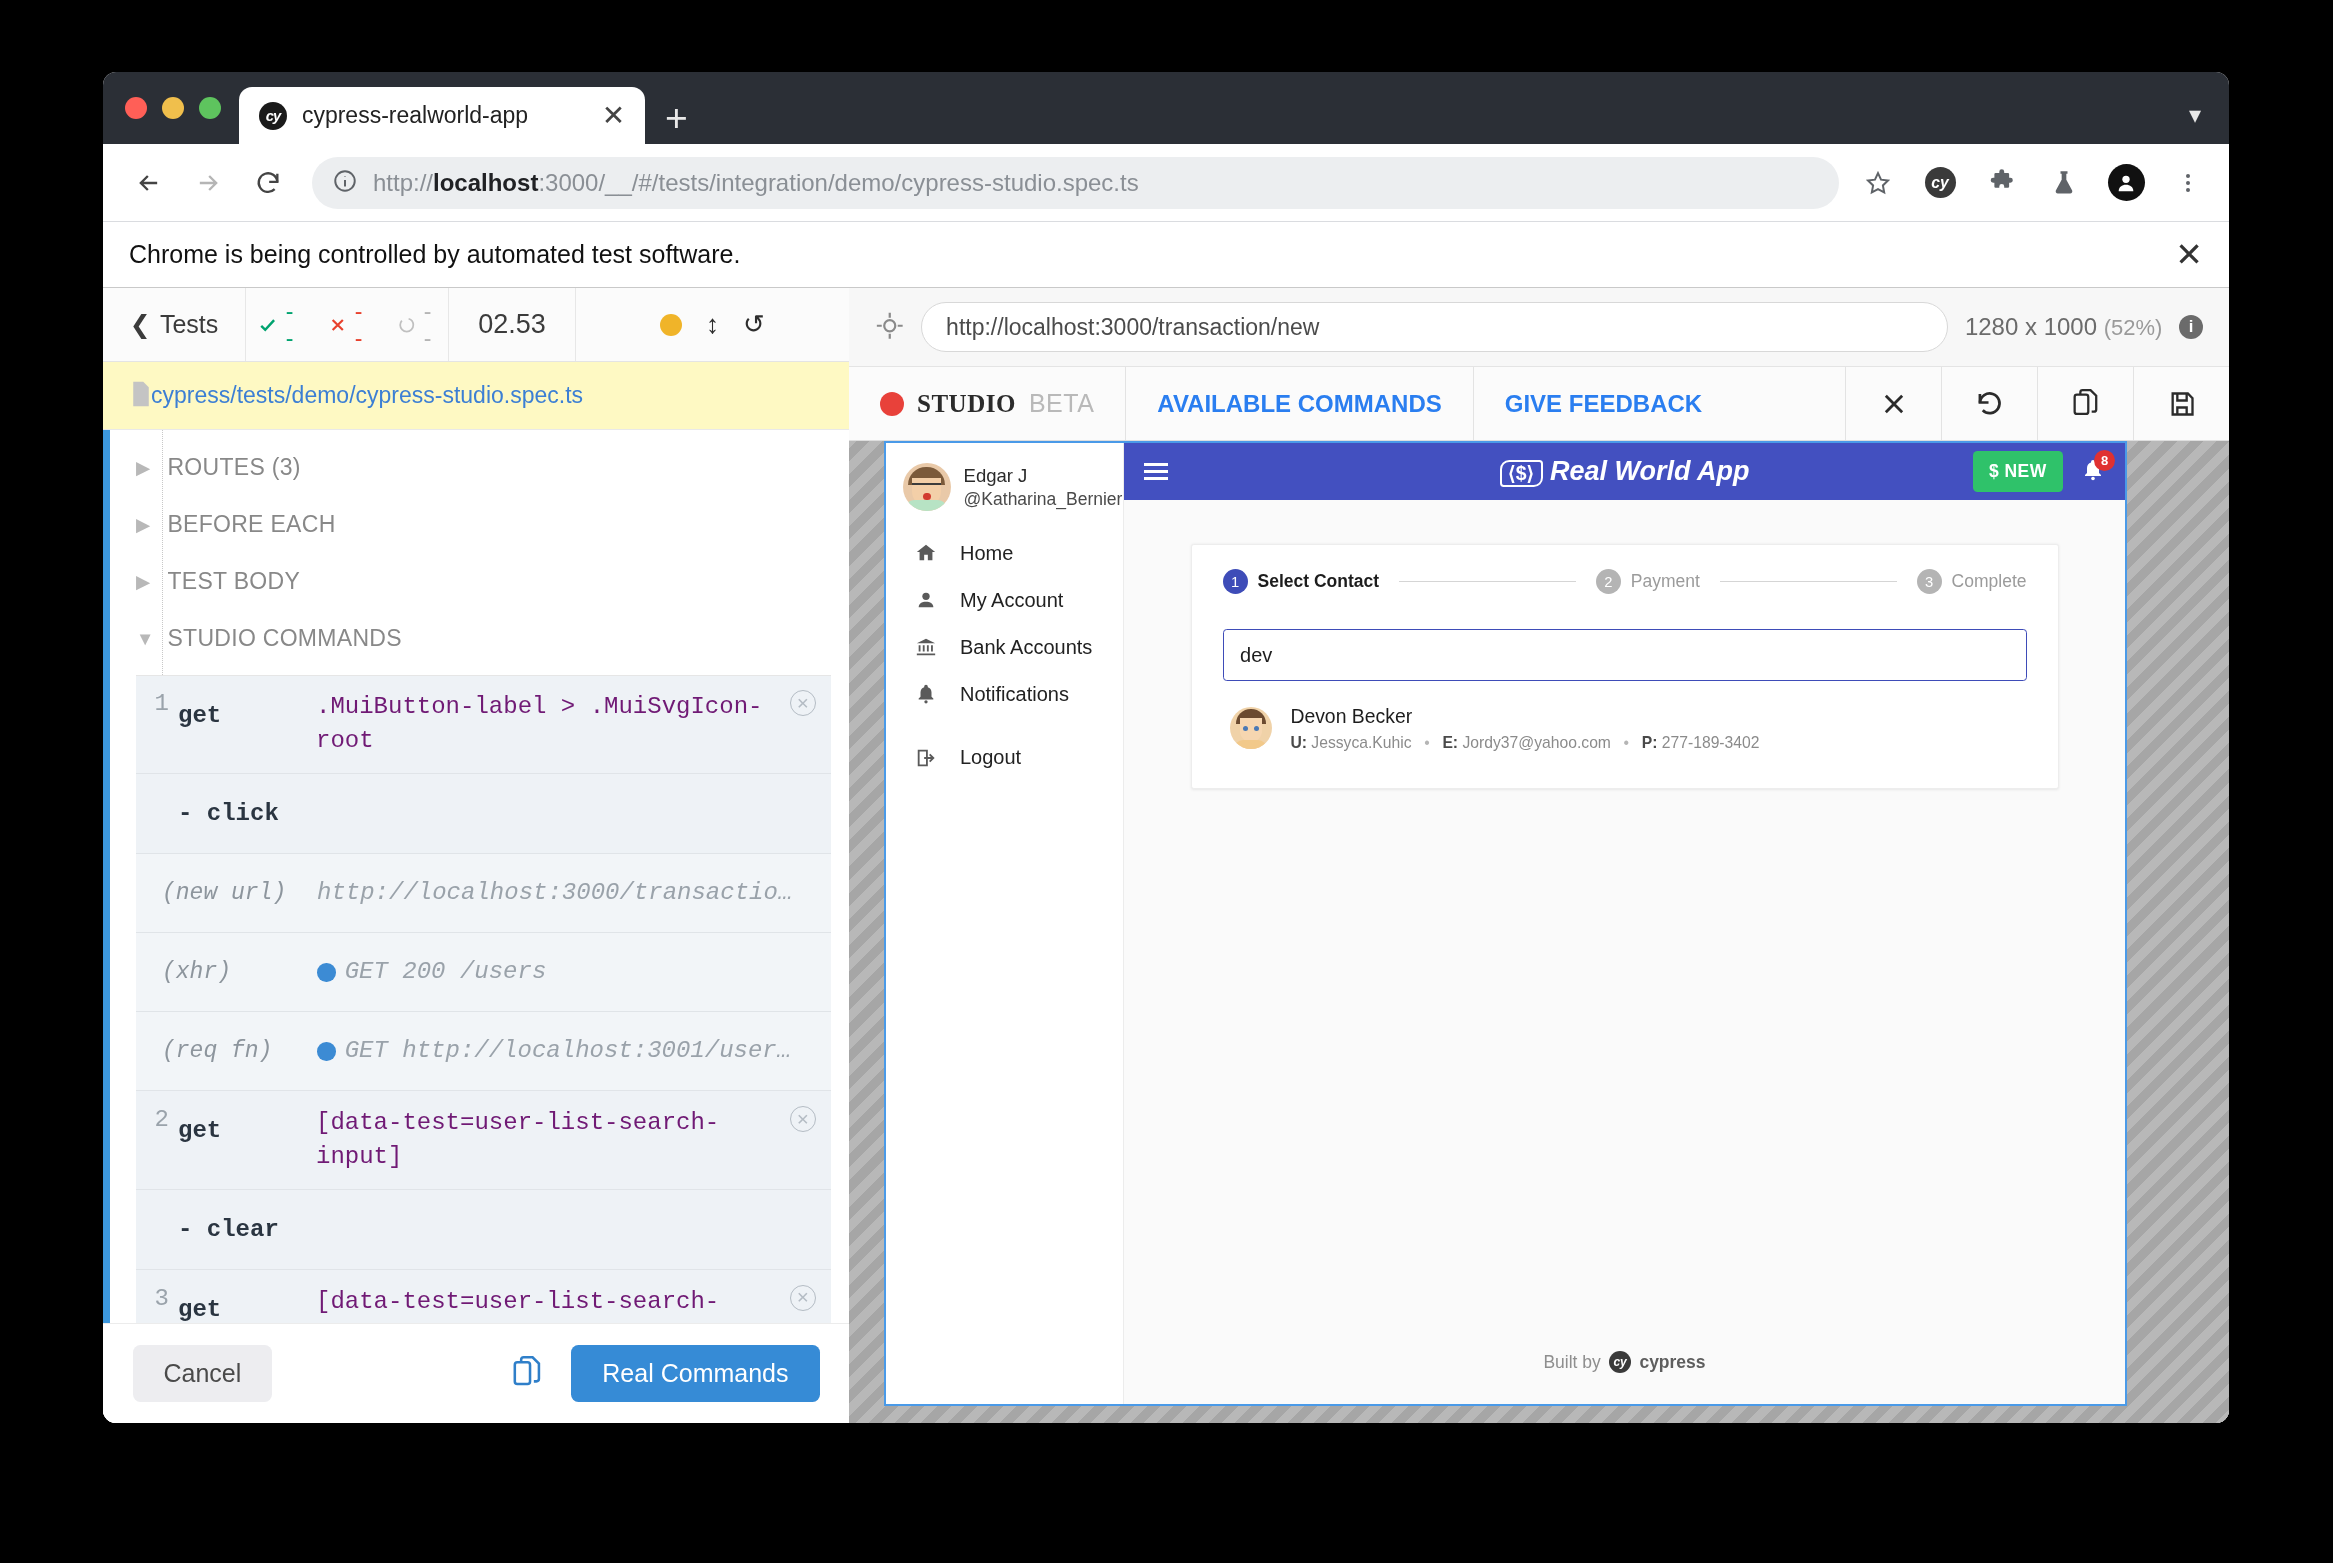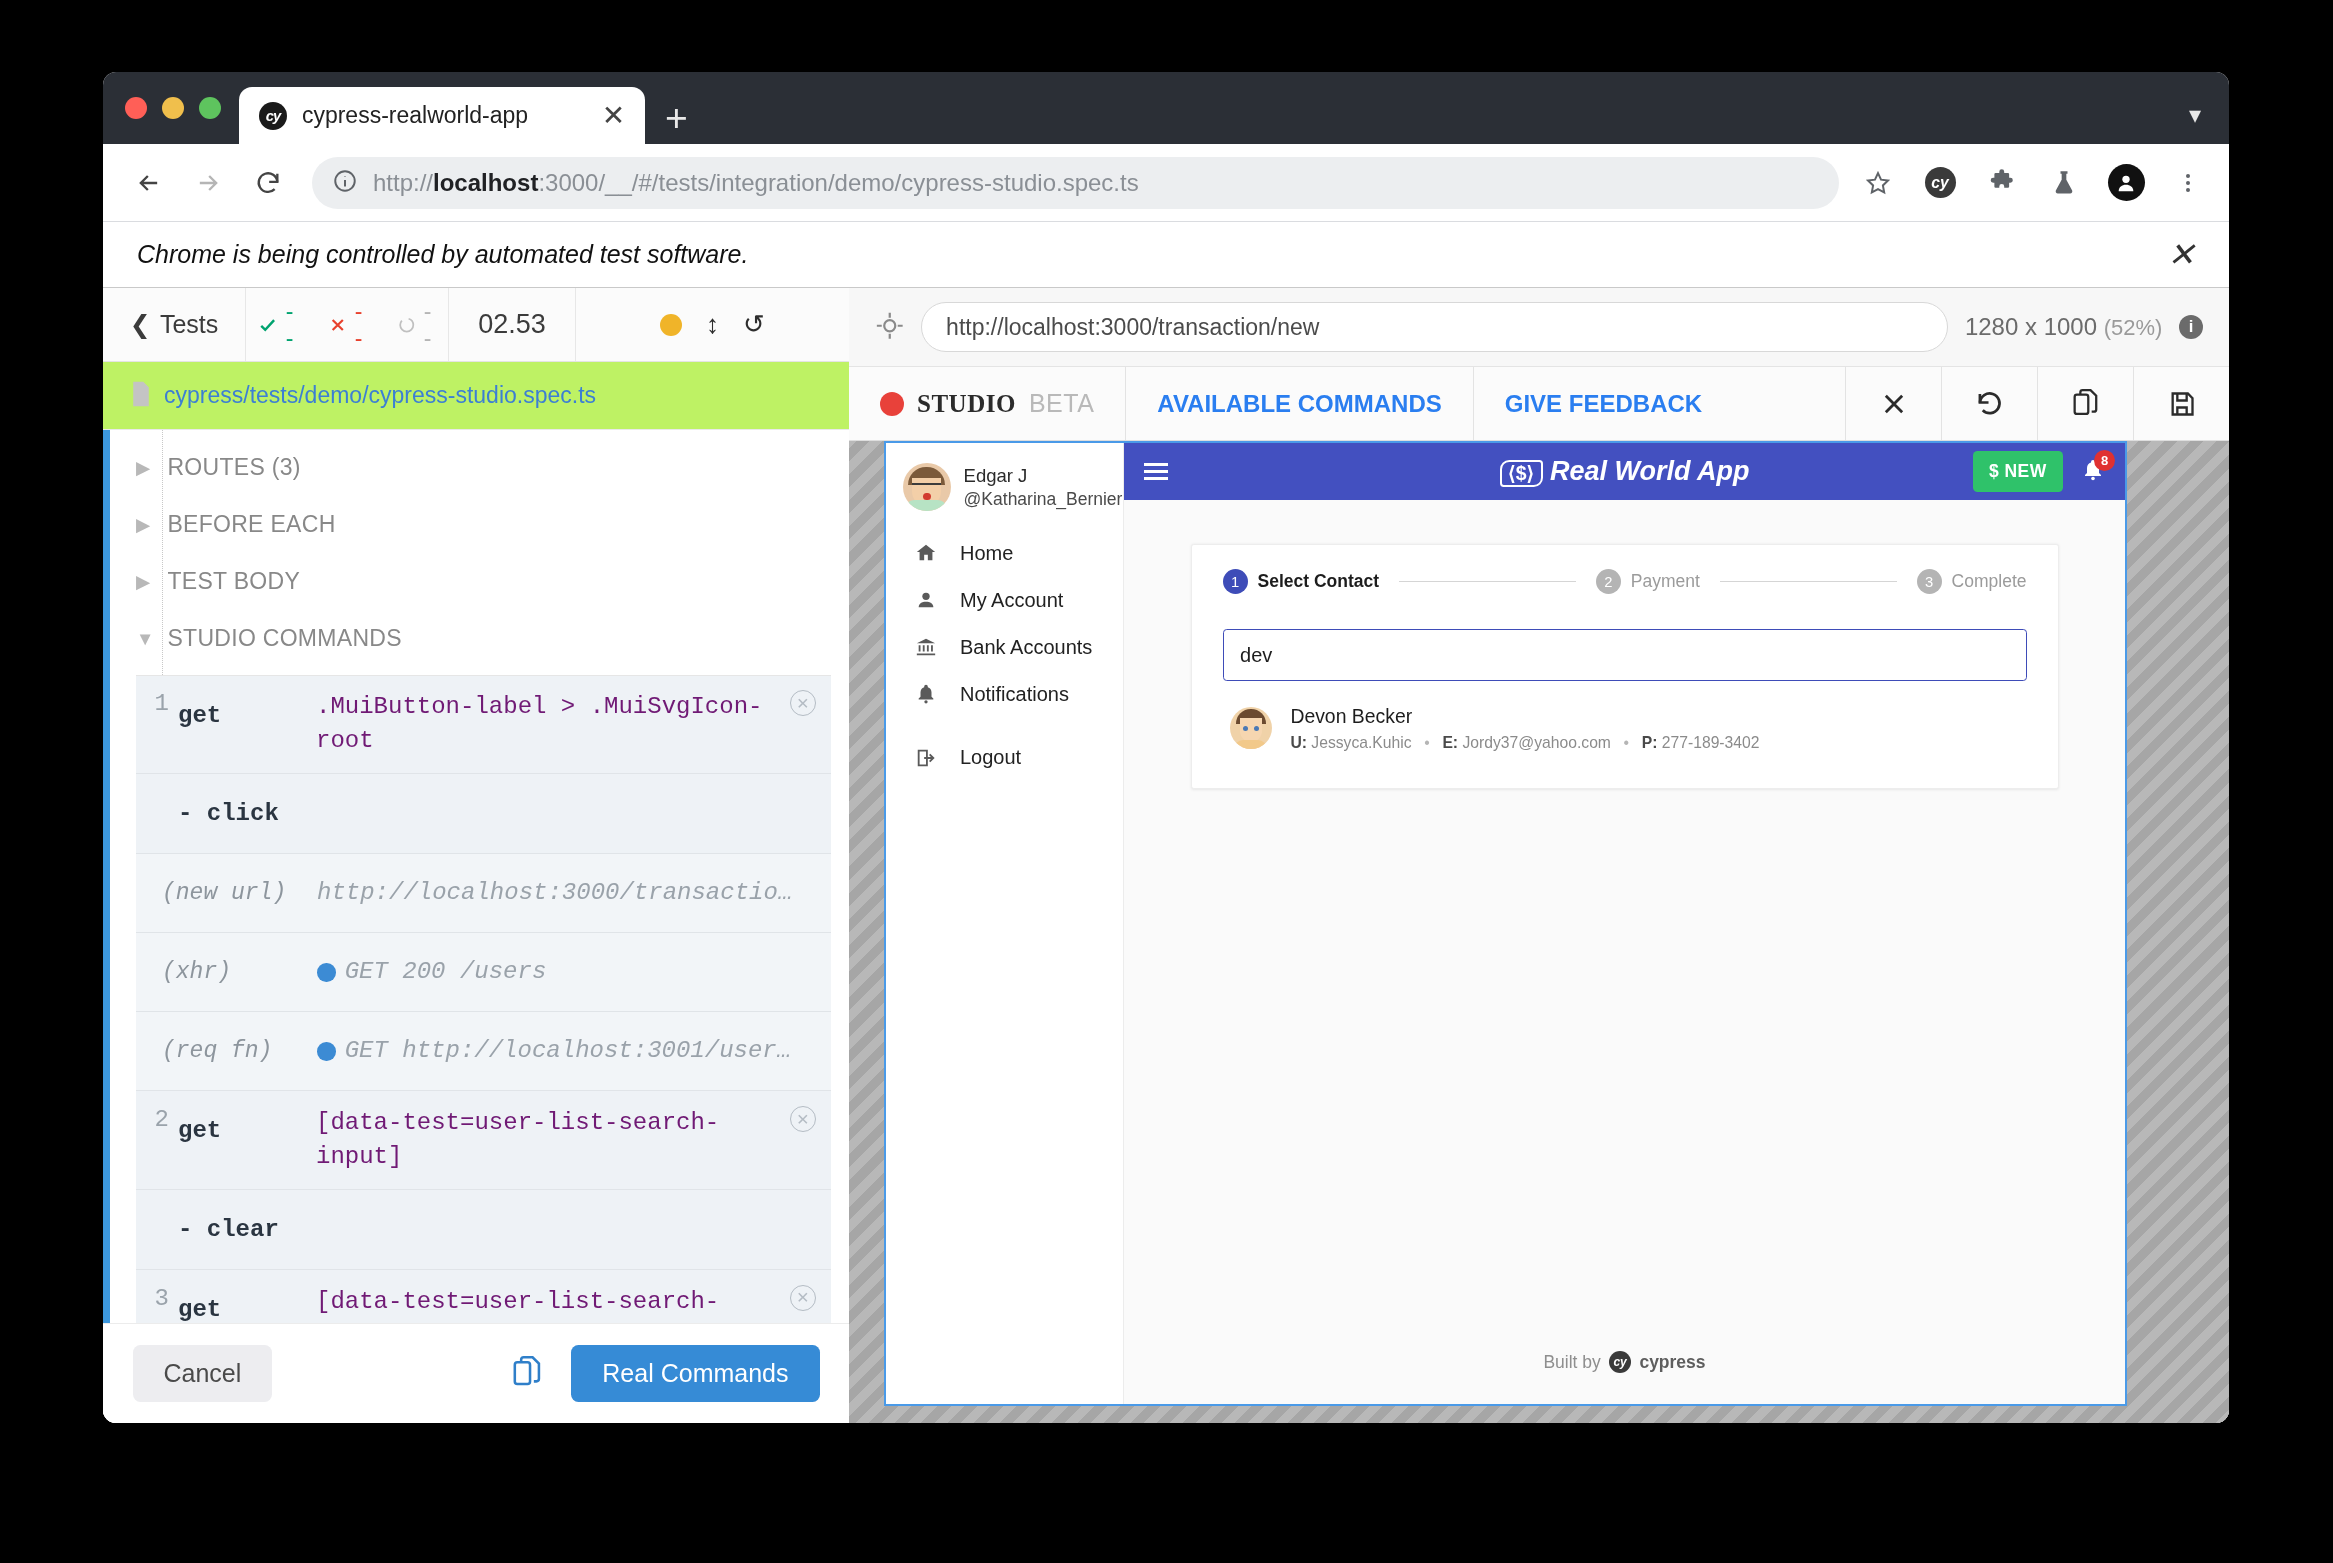--- a/index.html
+++ b/index.html
@@ -65,23 +65,23 @@
     margin: 0 11px; cursor: text;
   }
   .omni-url { font-size: 24px; color: #8a8f95; white-space: nowrap; overflow: hidden; }
   .omni-url b { color: #202124; font-weight: 600; }
   .omni-actions { display: flex; align-items: center; gap: 20px; }
   .omni-icon { width: 42px; height: 42px; display:flex; align-items:center; justify-content:center; color:#5f6368; cursor:pointer; }
 
   
   .automation-bar {
     height: 66px; display: flex; align-items: center;
-    justify-content: space-between; padding: 0 34px;
+    justify-content: space-between; padding: 0 26px;
     background: #fff; border-bottom: 0.9px solid #c9c9c9;
-    font-size: 25px; color: #111; font-style: italic;
+    font-size: 25px; color: #111;
   }
   .automation-close { font-size: 33px; color: #333; cursor: pointer; line-height: 1; font-weight: 300;}
 
   
   .runner { display: flex; height: 1135px; background: #f4f4f4; }
 
   .reporter { width: 746px; background: #fff; display: flex; flex-direction: column; position: relative; }
 
   .reporter-header {
     height: 74px; display: flex; align-items: stretch;
@@ -91,22 +91,22 @@
   .rh-tests { gap: 9.2px; font-size: 25px; color: #3b3b3b; cursor: pointer; width: 143px;}
   .rh-stats { gap: 31px; width: 203px; }
   .stat { display:flex; align-items:center; gap:8.3px; font-size:23px; }
   .stat.pass { color:#00a36f; } .stat.fail { color:#e8412d; } .stat.pend { color:#b5b5b5; }
   .rh-timer { font-size: 27px; color:#3b3b3b; width: 127px; }
   .rh-ctrl { gap: 24px; flex: 1; border-right: none; justify-content: center;}
   .amber-dot { width: 22px; height: 22px; border-radius: 50%; background: #f0b429; }
   .ctrl-icon { font-size: 26px; color: #2e2e2e; cursor: pointer; }
 
   .spec-path {
-    height: 68px; display: flex; align-items: center; gap: 13px;
-    padding: 0 28px; border-bottom: 0.9px solid #e9e9e9; background:#bef264;
+    height: 68px; display: flex; align-items: center; 
+    padding: 0 28px; border-bottom: 0.9px solid #e9e9e9; background:#fef9c3;
   }
   .spec-path a { color: #3c7fd4; font-size: 23px; text-decoration: none; cursor: pointer; }
 
   .reporter-body {
     flex: 1; overflow: hidden; position: relative;
     border-left: 7.4px solid #3c97dd;
     padding-top: 9.2px;
   }
   .guideline { position:absolute; left: 52px; top: 0; bottom: 0; border-left: 1.8px dotted #c8c8c8; }
 

